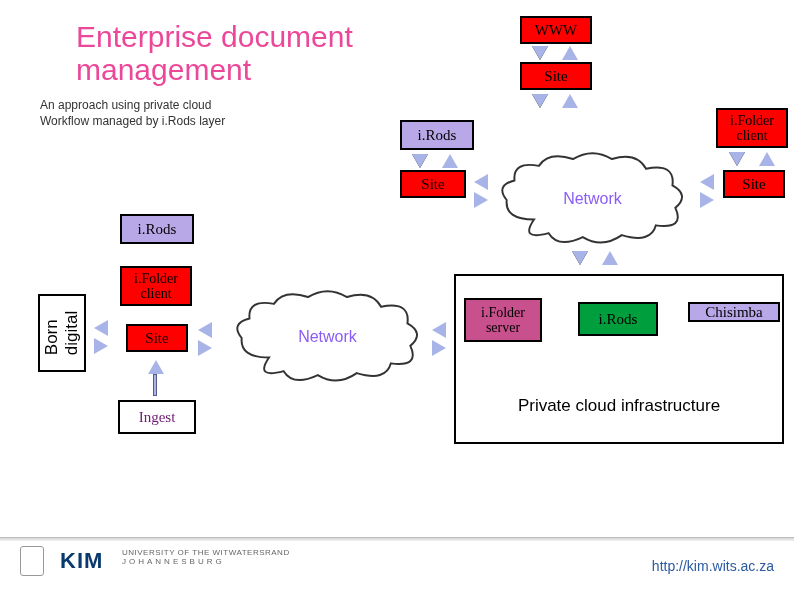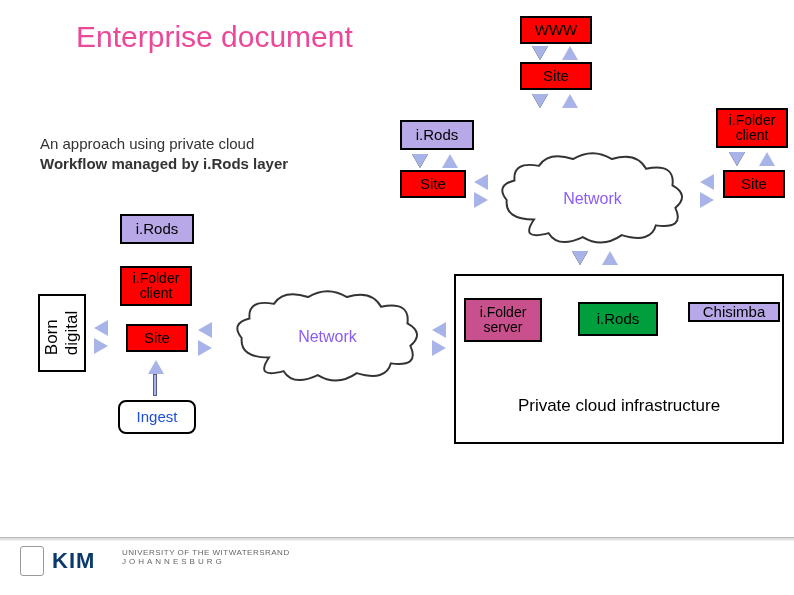--- a/index.html
+++ b/index.html
@@ -17,39 +17,39 @@
     top: 20px;
     font-size: 30px;
     color: #ec4899;
     line-height: 1.1;
     margin-left: 36px;
   }
   .subtitle {
     position: absolute;
     left: 40px;
     top: 98px;
-    font-size: 15px;
+    font-size: 12px;
     color: #333;
     line-height: 1.3;
-    margin-top: 36px;
-  }
-  .bold { font-weight: bold; }
+  }
+  .bold { font-weight: normal; }
   .box {
     position: absolute;
     border: 2px solid #000;
     display: flex;
     align-items: center;
     justify-content: center;
     text-align: center;
     font-size: 15px;
     line-height: 1.1;
+    font-family: Liberation Serif, serif;
   }
   .red { background: #ff0000; color: #000; }
   .lavender { background: #b8a8e8; color: #000; }
-  .white { background: #fff; color: #1d4ed8; border-radius: 8px; }
+  .white { background: #fff; color: #701a75; }
   .magenta { background: #c8508c; color: #000; }
   .green { background: #009e3d; color: #000; }
 
   .cloud {
     position: absolute;
   }
   .cloud svg { display: block; }
   .cloud-label {
     position: absolute;
     width: 100%;
@@ -86,21 +86,21 @@
   }
 
   .footer {
     position:absolute;
     left:0; right:0; bottom:0; height:58px;
     background: linear-gradient(#d8d8d8 0%, #eaeaea 4%, #fff 6%, #fff 100%);
     border-top:1px solid #bbb;
   }
   .footer-kim {
     position:absolute; left:20px; top:8px;
-    display:flex; align-items:center; gap:8px;
+    display:flex; align-items:center; gap:16px;
   }
   .footer-kim .crest {
     width:24px; height:30px; background:#fff; border:1px solid #999;
     border-radius:3px;
   }
   .footer-kim .kimtxt {
     font-size:22px; font-weight:bold; color:#0a3a6b; letter-spacing:1px;
   }
   .footer-sub {
     position:absolute; left:20px; top:36px;
@@ -157,20 +157,21 @@
   .ashaft-v {
     position:absolute; width:4px; background:#a8b4e8; border:1px solid #5a5a8a;
   }
   .awrap { position:absolute; }
 </style>
 </head>
 <body>
 
 <div class="title">
   <span>Enterprise document</span><br>
+  <span>management</span>
 </div>
 <div class="subtitle">
   <span>An approach using private cloud</span><br>
   <span class="bold">Workflow managed by i.Rods layer</span>
 </div>
 
 <div class="box red" style="left:520px; top:16px; width:72px; height:28px;">
   <span>WWW</span>
 </div>
 <div class="box red" style="left:520px; top:62px; width:72px; height:28px;">
@@ -318,13 +319,14 @@
 
 <div class="footer">
   <div class="footer-kim">
     <div class="crest"></div>
     <div class="kimtxt">KIM</div>
   </div>
   <div class="footer-sub2">
     <span>UNIVERSITY OF THE WITWATERSRAND</span><br>
     <span style="letter-spacing:3px;">JOHANNESBURG</span>
   </div>
+  <div class="footer-url">http://kim.wits.ac.za</div>
 </div>
 
 </body></html>

